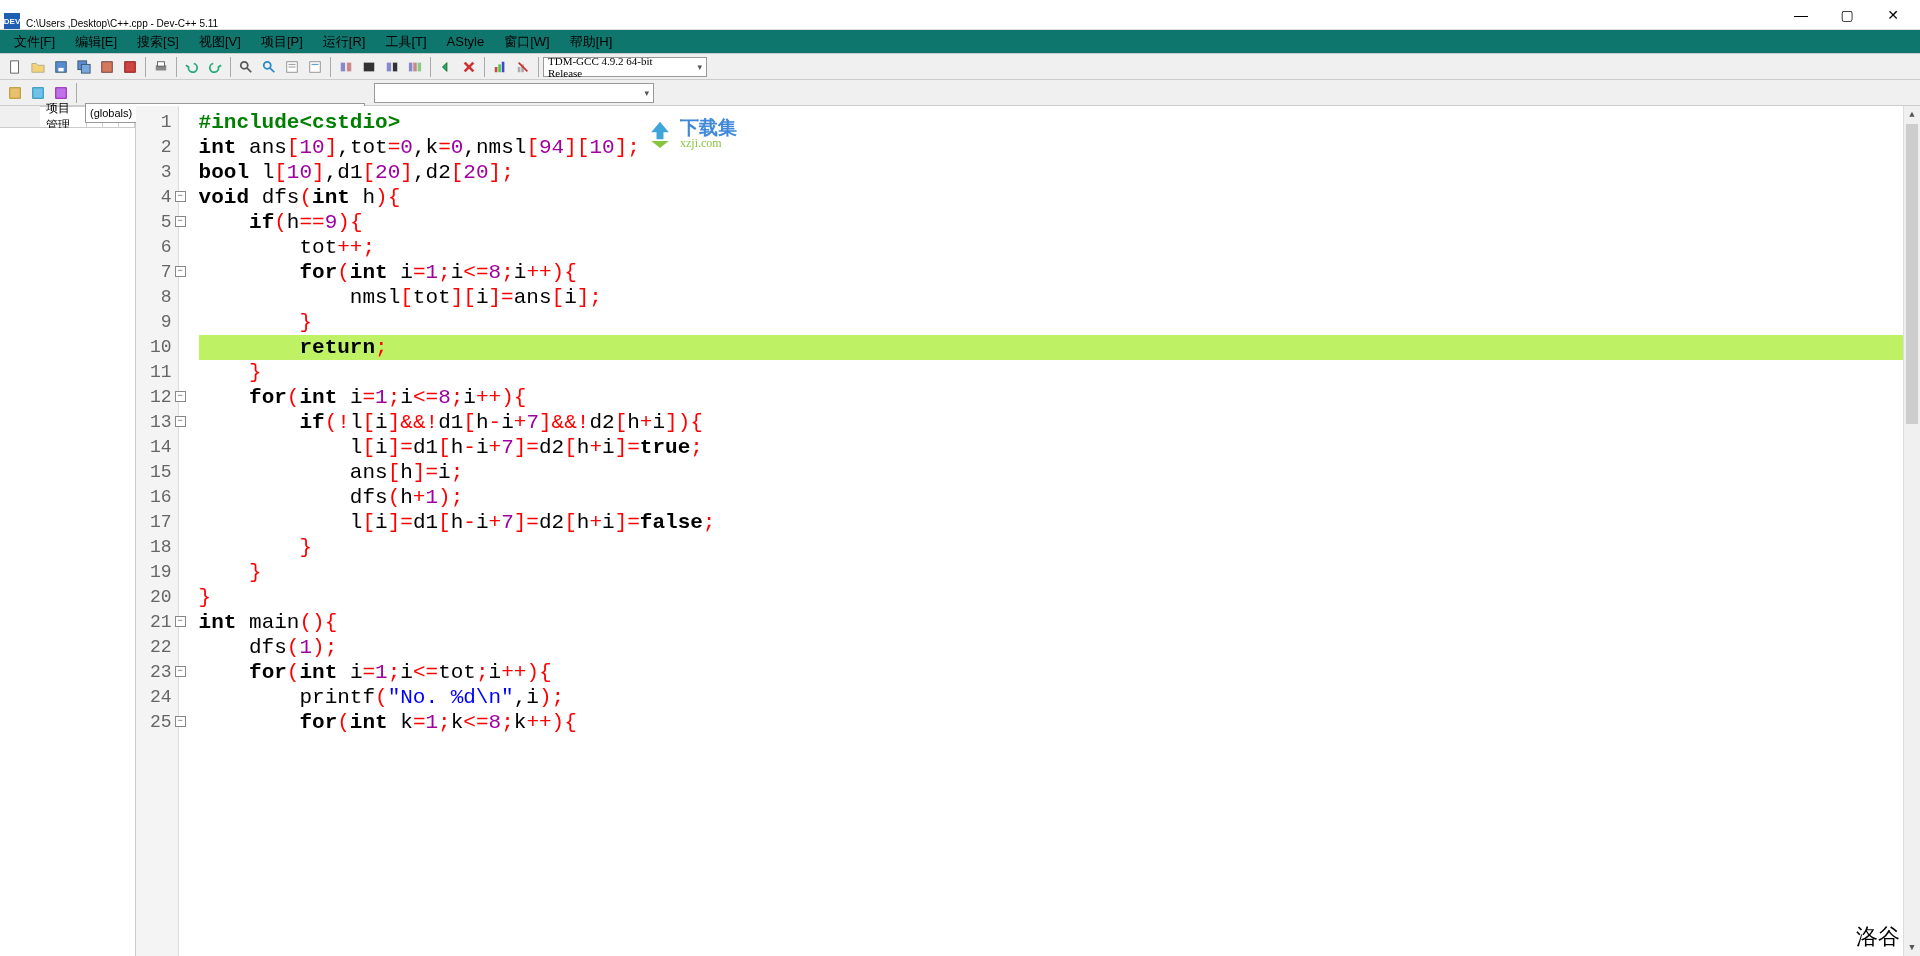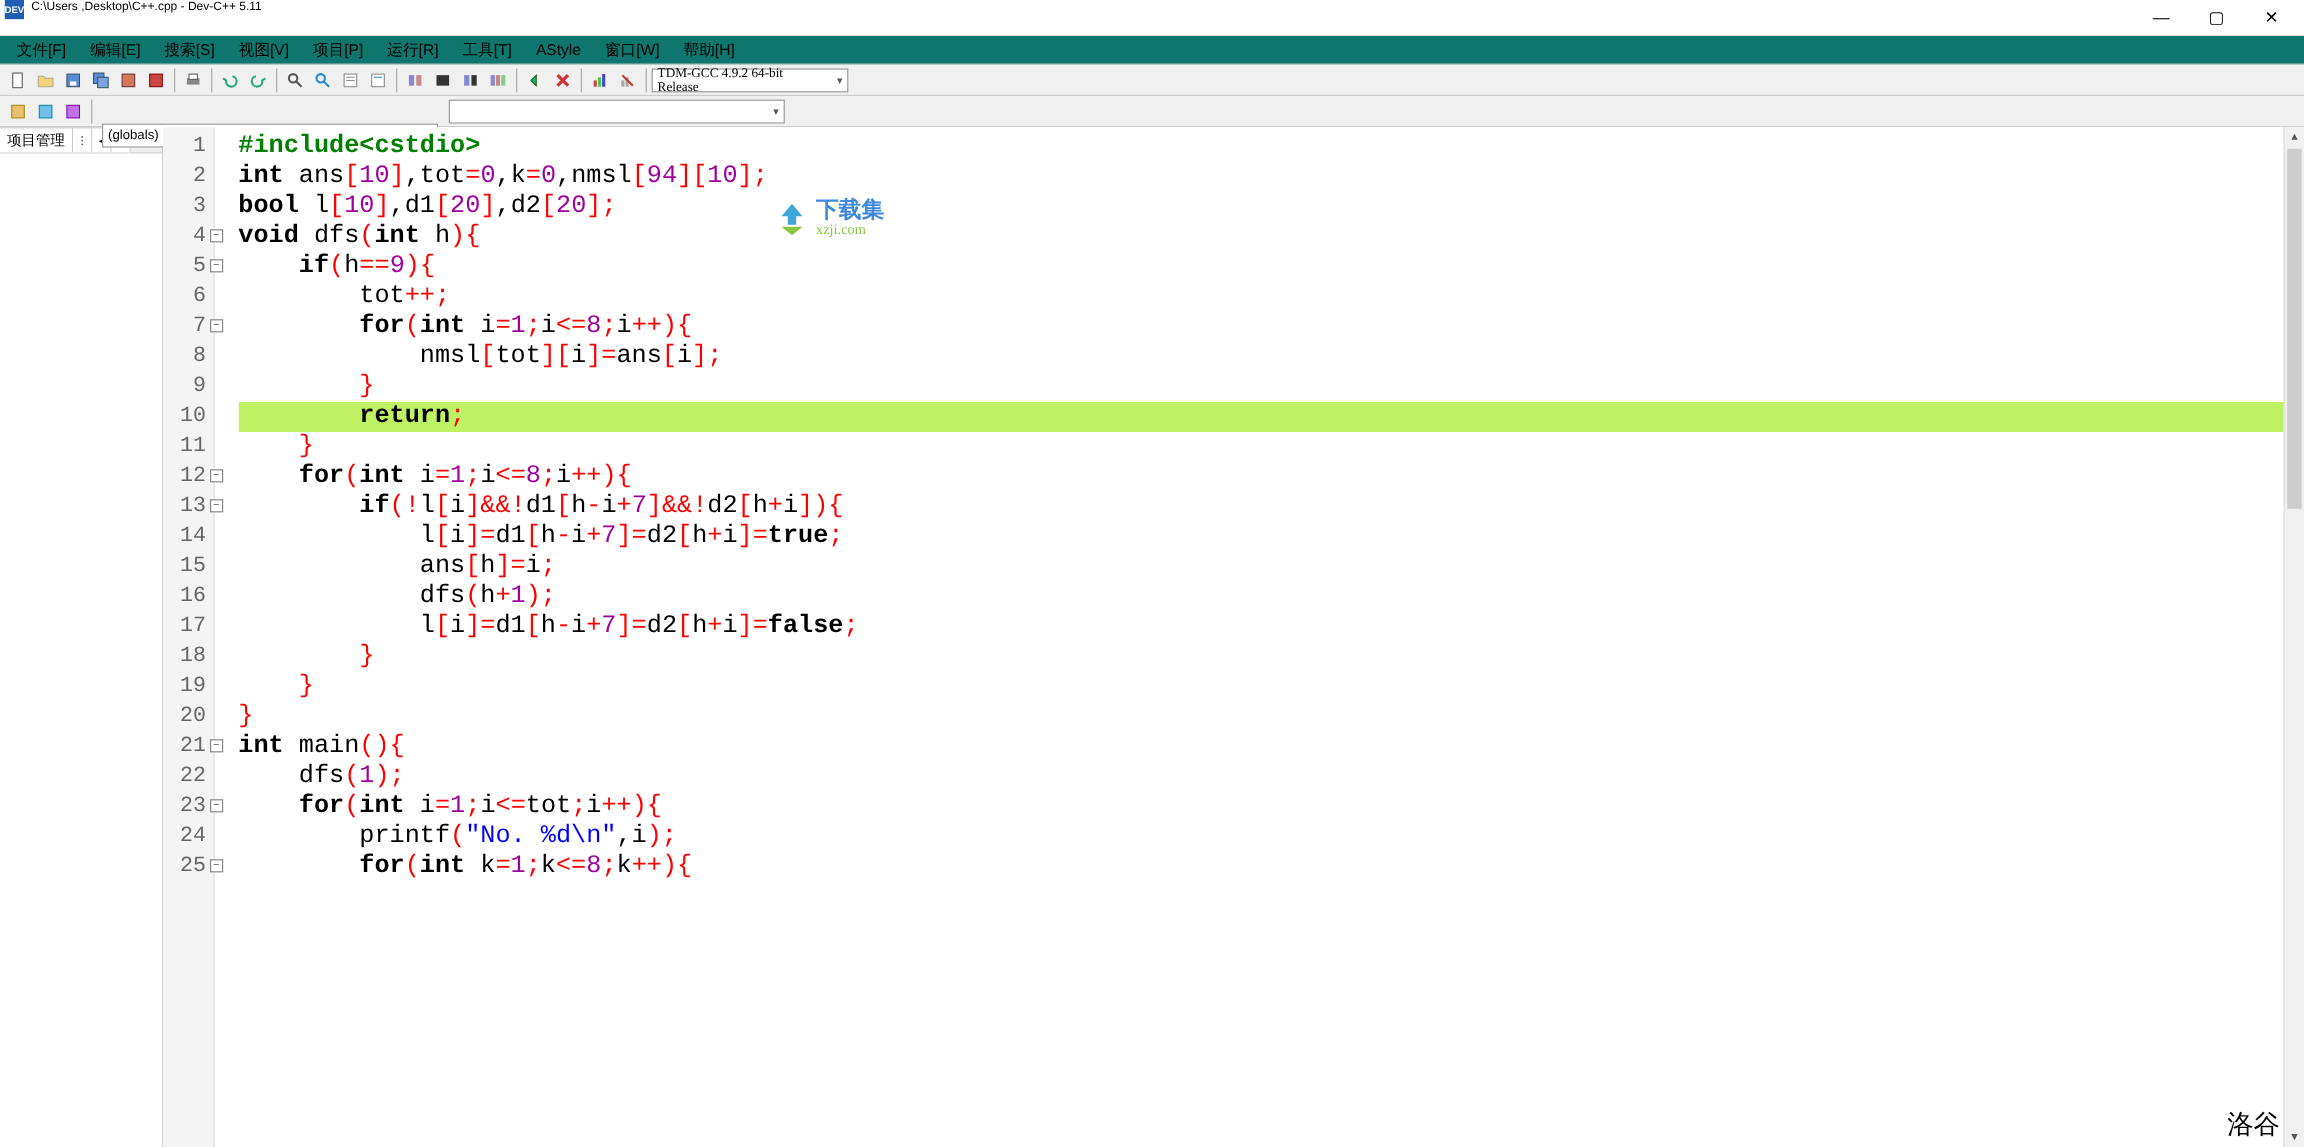--- a/index.html
+++ b/index.html
@@ -1,19 +1,19 @@
 <!DOCTYPE html>
 <html><head>
 <meta charset="utf-8">
 <style>
 * { margin: 0; padding: 0; box-sizing: border-box; }
 body { font-family: "Microsoft YaHei", Tahoma, sans-serif; font-size: 12px; background: #fff; overflow: hidden; width: 1920px; height: 956px; }
 
 
-.titlebar { height: 30px; background: #fff; display: flex; align-items: flex-start; padding: 0 4px; border-bottom: 1px solid #ddd; }
+.titlebar { height: 30px; background: #fff; display: flex; align-items: flex-end; padding: 0 4px; border-bottom: 1px solid #ddd; }
 .titlebar .app-icon { width: 16px; height: 16px; background: #1e5fb4; color: #fff; font-size: 8px; font-weight: bold; display: flex; align-items: center; justify-content: center; margin-right: 6px; }
 .titlebar .title { flex: 1; font-size: 10px; color: #000; }
 .titlebar .win-controls { display: flex; }
 .titlebar .win-btn { width: 46px; height: 28px; display: flex; align-items: center; justify-content: center; font-size: 14px; cursor: pointer; }
 
 
 .menubar { height: 24px; background: #0f766e; border-bottom: 1px solid #ccc; display: flex; align-items: center; padding: 0 4px; font-size: 13px; }
 .menubar .menu-item { padding: 3px 10px; cursor: pointer; }
 
 
@@ -25,21 +25,21 @@
 .combo::after { content: "▾"; position: absolute; right: 4px; font-size: 9px; color: #555; }
 .compiler-combo { width: 164px; font-family: Liberation Serif, serif; }
 
 .toolbar2 { height: 26px; background: #f0f0f0; border-bottom: 1px solid #ccc; display: flex; align-items: center; padding: 2px 4px; gap: 1px; }
 .globals-combo { width: 280px; margin-left: 4px; margin-top: 41px; }
 .scope-combo { width: 280px; margin-left: 8px; }
 
 
 .main { display: flex; height: calc(956px - 30px - 24px - 26px - 26px); }
 .sidebar { width: 136px; border-right: 1px solid #ccc; background: #f8f8f8; display: flex; flex-direction: column; }
-.sidebar-tabs { height: 22px; display: flex; border-bottom: 1px solid #ccc; background: #f0f0f0; font-size: 12px; }
+.sidebar-tabs { height: 22px; display: flex; border-bottom: 1px solid #ccc; background: #f0f0f0; font-size: 12px; padding-left: 40px; }
 .sidebar-tab { padding: 3px 6px; border-right: 1px solid #ccc; cursor: pointer; background: #fff; border-top: 1px solid #ccc; display:flex; align-items:center; }
 .sidebar-tab.arrows { width: 16px; justify-content:center; font-size:9px; }
 .sidebar-body { flex: 1; background: #fff; }
 
 .editor-pane { flex: 1; display: flex; flex-direction: column; position: relative; }
 .file-tabs { height: 22px; background: #f0f0f0; border-bottom: 1px solid #ccc; display: flex; align-items: flex-end; padding-left: 2px; }
 .file-tab { height: 20px; padding: 2px 10px; border: 1px solid #aaa; border-bottom: none; background: #fff; font-size: 12px; cursor: pointer; display:flex; align-items:center; }
 
 .editor { flex: 1; display: flex; background: #fff; font-family: Consolas, "Courier New", monospace; font-size: 21px; overflow: auto; position: relative; }
 .gutter { background: #f4f4f4; color: #666; text-align: right; padding: 4px 6px 4px 14px; user-select: none; border-right: 1px solid #ddd; }
@@ -52,21 +52,21 @@
 
 
 .k  { color: #000; font-weight: bold; }      
 .pp { color: #008000; font-weight: bold; }   
 .n  { color: #000; }                          
 .num{ color: #a000a0; }                       
 .br { color: #ff0000; }                       
 .s  { color: #0000ff; }                       
 .tf { color: #000; font-weight: bold; }
 
-.watermark { position: absolute; top: 12px; left: 510px; display: flex; align-items: center; gap:6px; opacity: 0.9; pointer-events: none; margin-top: 48px; }
+.watermark { position: absolute; top: 12px; left: 510px; display: flex; align-items: center; gap:6px; opacity: 0.9; pointer-events: none; }
 .watermark .wm-arrow { width:28px; height:28px; }
 .watermark .wm-text { font-family: "Microsoft YaHei"; }
 .watermark .wm-cn { color: #2c7dd6; font-size: 19px; font-weight: bold; line-height:1; }
 .watermark .wm-url { color: #7cbf2a; font-size: 12px; line-height:1; }
 .corner-mark { position: absolute; right: 20px; bottom: 4px; color: #000000; font-size: 22px; pointer-events: none; font-family: "SimSun"; }
 
 .vscroll { width: 17px; background: #f0f0f0; border-left: 1px solid #ddd; position: relative; }
 .vscroll .thumb { position: absolute; left: 2px; right: 2px; top: 18px; height: 300px; background: #cdcdcd; }
 .vscroll .arr { position:absolute; left:0; right:0; height:17px; display:flex; align-items:center; justify-content:center; font-size:9px; color:#555; }
 .vscroll .arr.up { top:0; } .vscroll .arr.down { bottom:0; }

